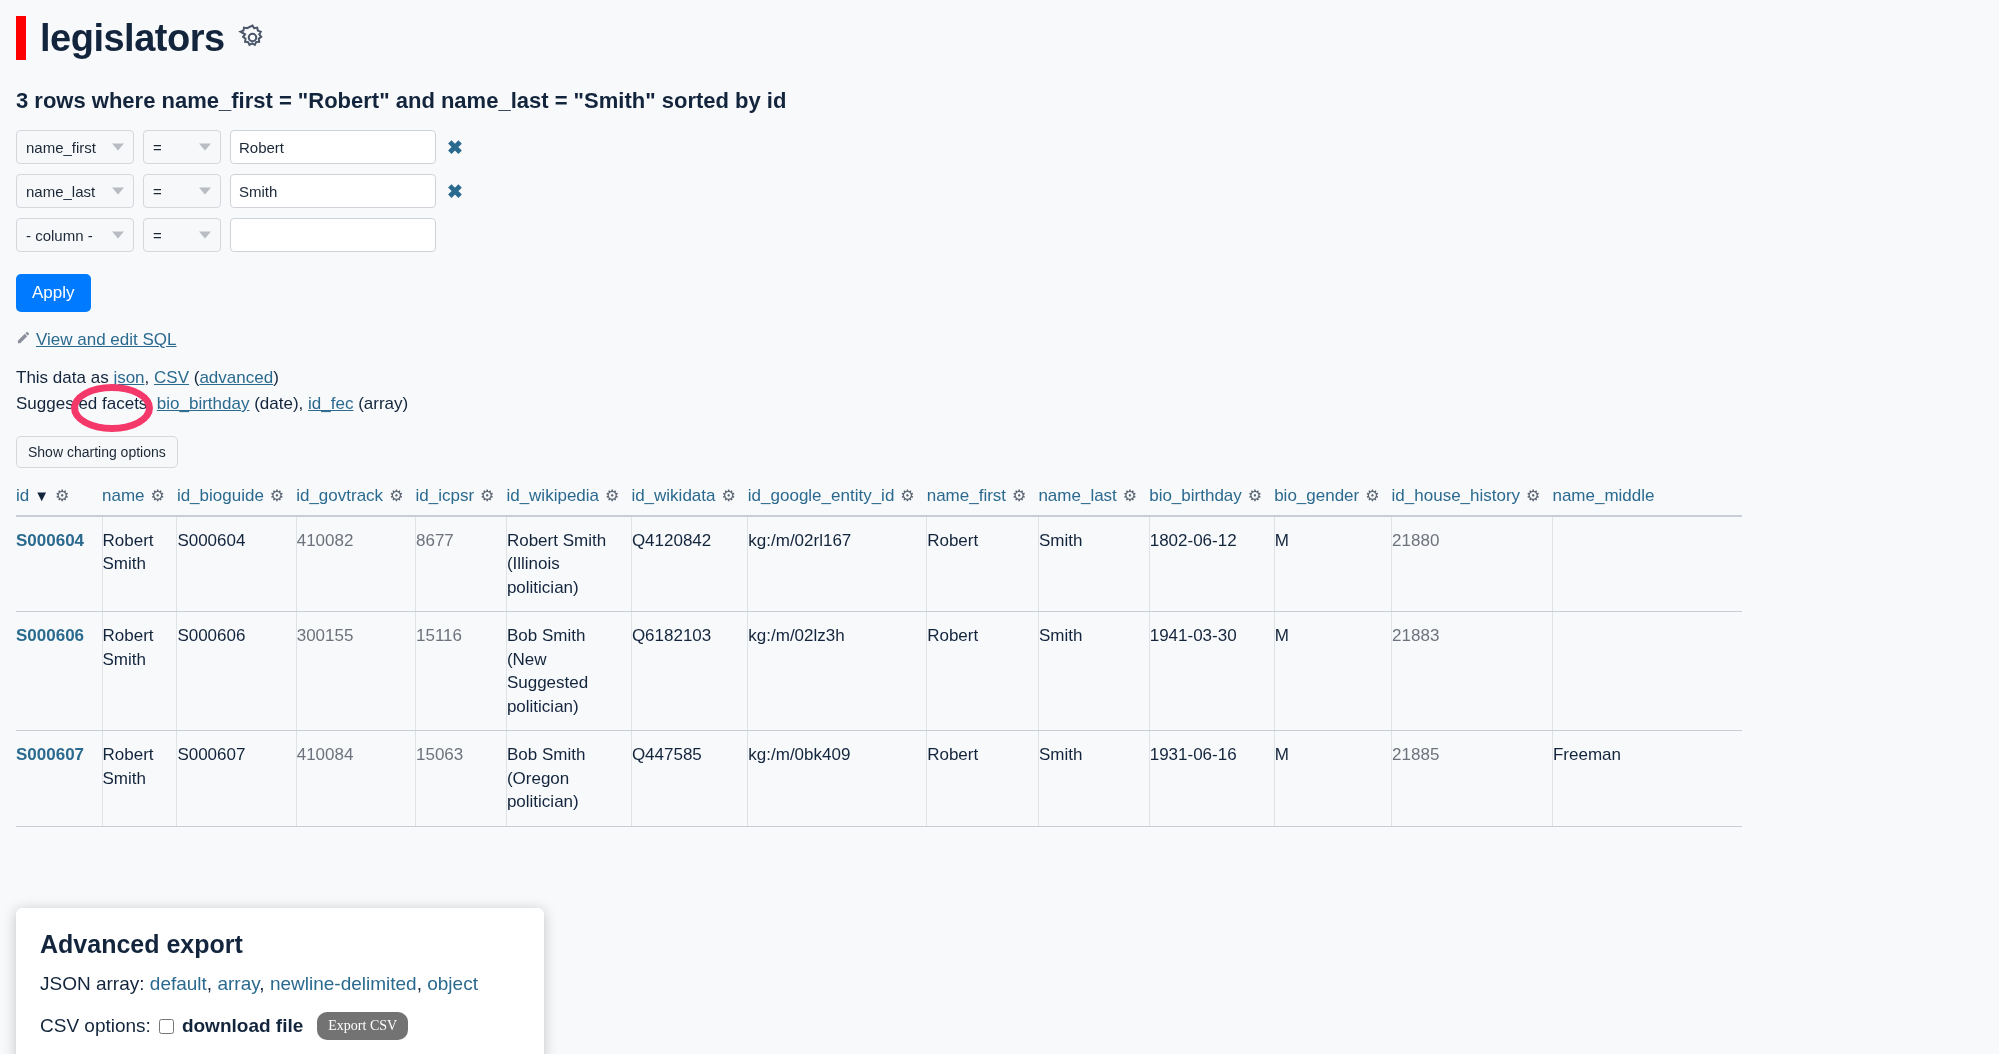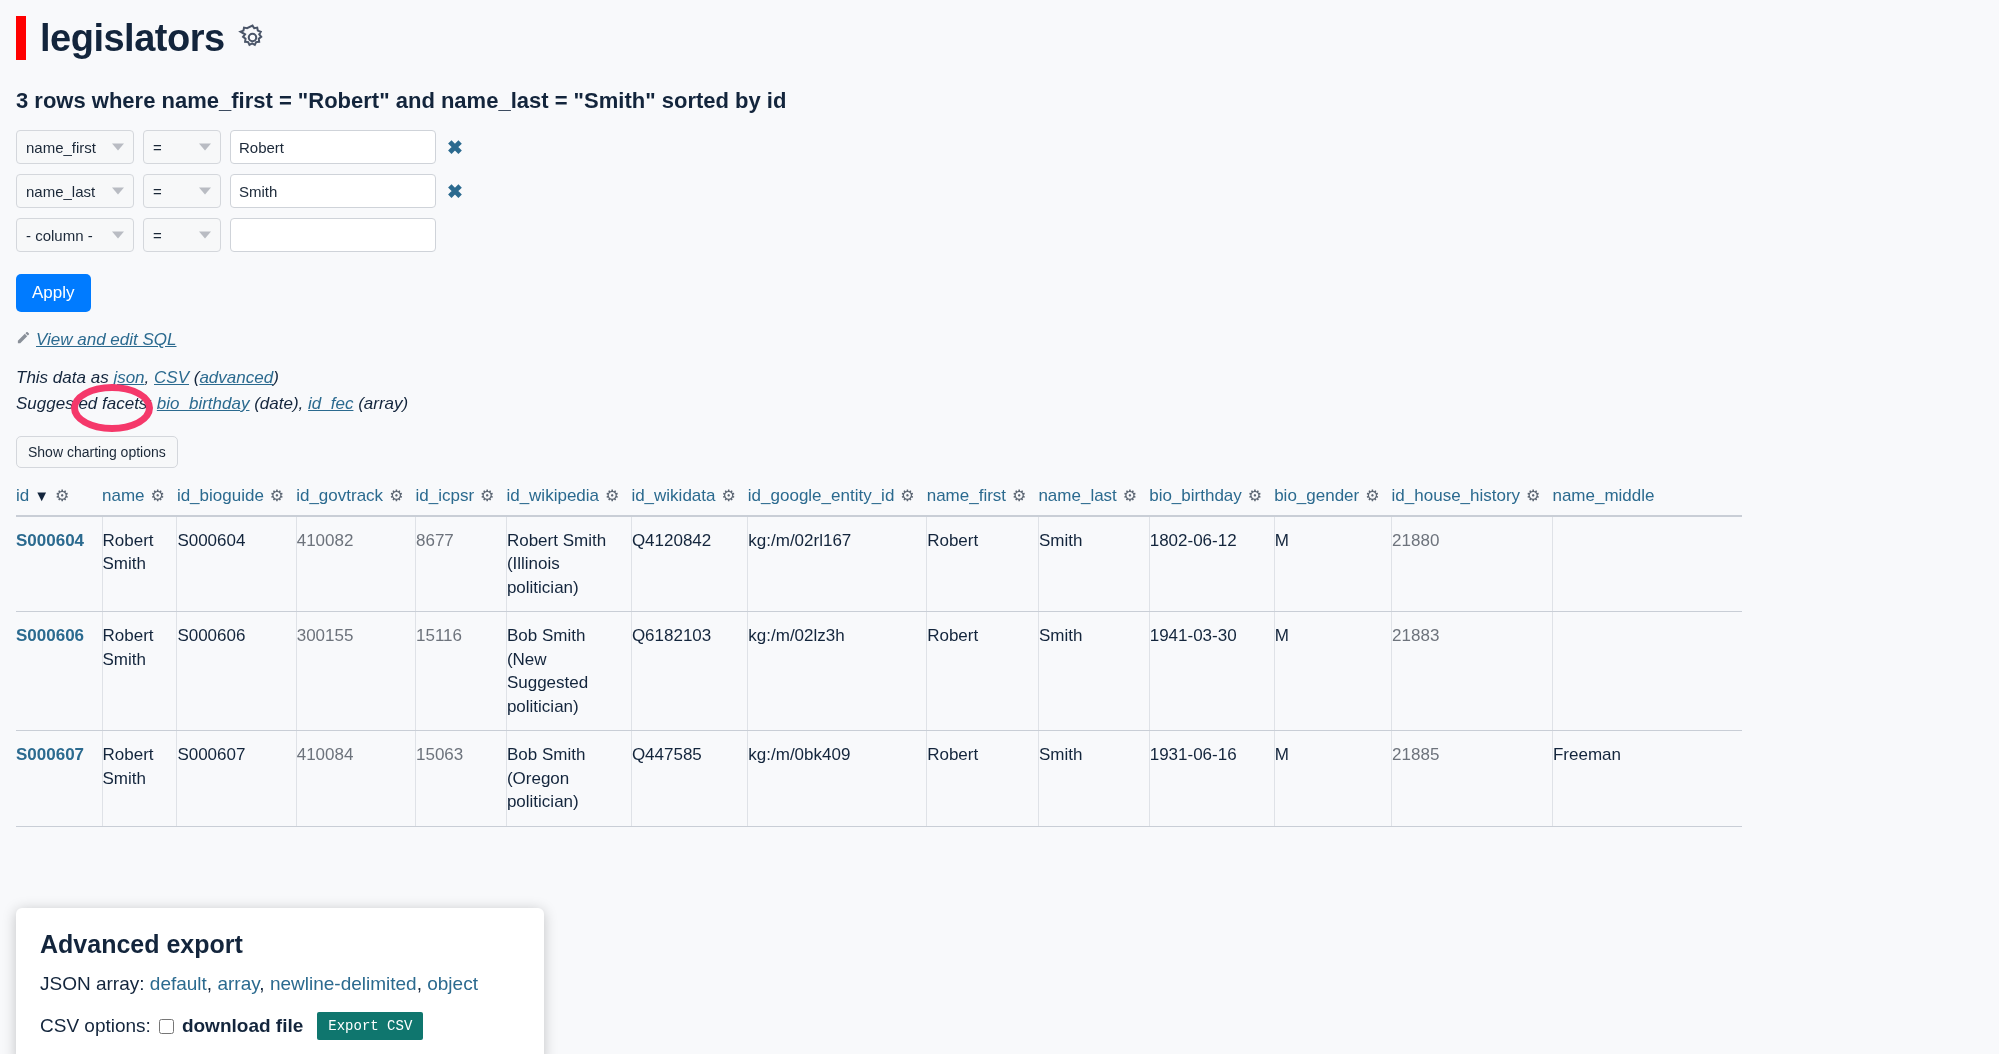--- a/index.html
+++ b/index.html
@@ -130,21 +130,20 @@
     padding: 9px 16px;
     cursor: pointer;
     display: inline-block;
   }
 
   
   .linkline {
     margin: 18px 0 0 16px;
     font-size: 17px;
     color: #13253c;
-    font-style: italic;
   }
   .linkline a, .lk {
     color: #2b6a8f;
     text-decoration: underline;
     cursor: pointer;
   }
   .pencil {
     display: inline-block;
     margin-right: 5px;
     color: #8a9099;
@@ -280,26 +279,26 @@
   .adv-line.csv { display: flex; align-items: center; margin-bottom: 0; }
   .adv-cb {
     width: 15px;
     height: 15px;
     margin: 0 8px 0 8px;
     vertical-align: middle;
   }
   .adv-strong { font-weight: bold; }
   .export-btn {
     margin-left: 14px;
-    background: #0f766e;
+    background: #737373;
     color: #fff;
     border: none;
-    border-radius: 2px;
+    border-radius: 10px;
     font-size: 14px;
-    font-family: Liberation Mono, monospace;
+    font-family: Liberation Serif, serif;
     padding: 6px 11px;
     cursor: pointer;
   }
 </style>
 </head>
 <body>
 
 <div class="page">
 
   

